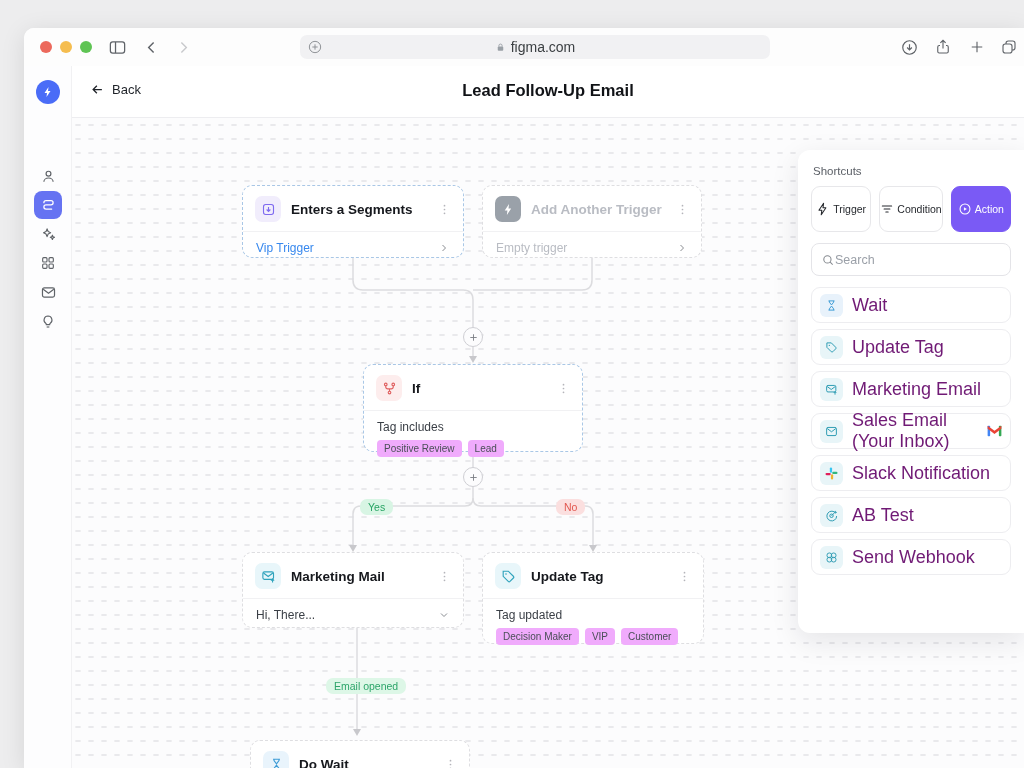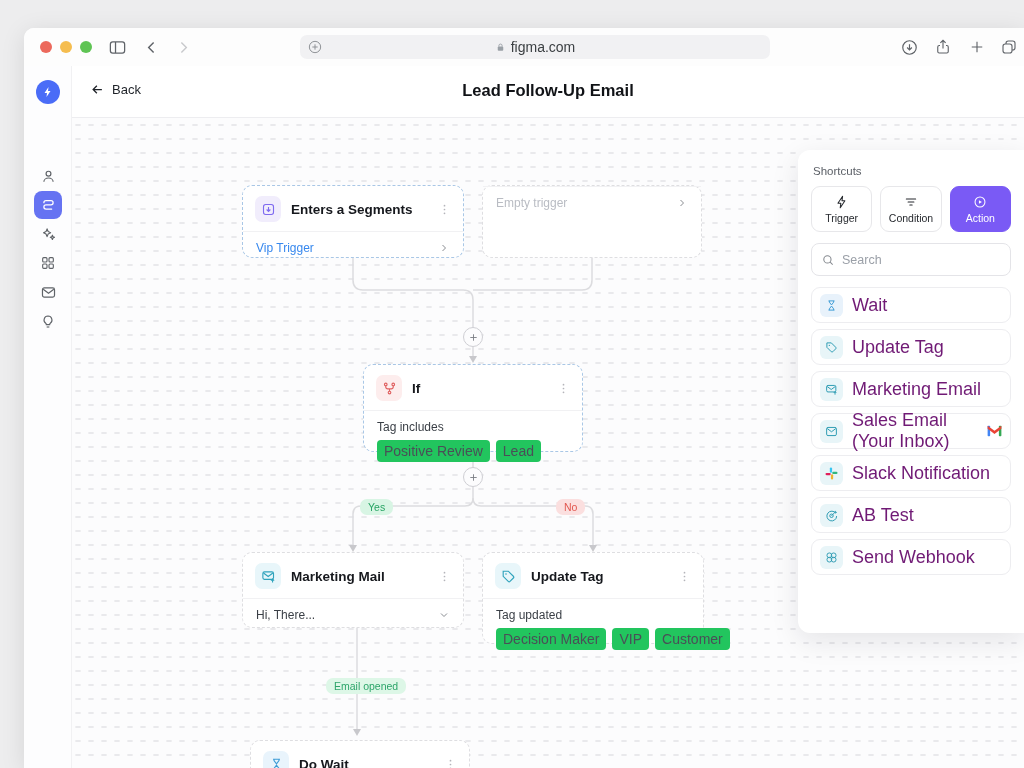--- a/index.html
+++ b/index.html
@@ -49,40 +49,40 @@
   .node-head { display:flex; align-items:center; gap:10px; padding:10px 12px 9px; }
   .nicon { width:26px; height:26px; border-radius:7px; display:flex; align-items:center; justify-content:center; flex:none; }
   .ntitle { flex:1; font-size:13.5px; font-weight:700; color:#16181d; }
   .ghost-t { color:#b9bcc3 !important; }
   .kebab { color:#b4b4ba; display:flex; }
   .ndiv { height:1px; background:#f1f1f3; }
   .node-body { padding:9px 13px 10px; font-size:12px; color:#3a3f46; display:flex; align-items:center; }
   .node-body .grow { flex:1; }
   .link-blue { color:#3788ee; }
   .chips { display:flex; gap:6px; margin-top:6px; }
-  .chip { background:#22c55e; color:#4a4f57; font-size:14px; padding:3px 7px; border-radius:4px; white-space:nowrap; }
+  .chip { background:#f0abfc; color:#4a4f57; font-size:10px; padding:3px 7px; border-radius:4px; white-space:nowrap; }
   .cond-body { display:block; }
 
   .plus-btn { position:absolute; width:20px; height:20px; border-radius:50%; background:#fcfcfd; border:1.2px solid #cfcfd4;
               color:#7c7f85; display:flex; align-items:center; justify-content:center; }
   .edge-pill { position:absolute; font-size:10.5px; padding:2px 8px; border-radius:7px; }
   .pill-yes { background:#d8f5e4; color:#27a463; }
   .pill-no { background:#fbdfdf; color:#e2574f; }
   .pill-email { background:#ddf7e7; color:#2da56a; }
 
   
   .panel { position:absolute; left:774px; top:122px; width:226px; height:483px; background:#fff;
            border-radius:12px 0 0 12px; box-shadow:0 8px 28px rgba(20,24,40,.10); padding:13px 13px 0; }
   .panel-title { font-size:11.5px; color:#5c6067; margin:2px 0 9px 2px; }
   .sc-row { display:flex; gap:8px; }
   .sc-btn { flex:1; height:46px; border:1px solid #e7e7ea; border-radius:9px; background:#fff;
-            display:flex; flex-direction:column; align-items:center; justify-content:center; gap:3px;
+            display:flex; flex-direction:row; align-items:center; justify-content:center; gap:3px;
             font-size:10.5px; color:#26292e; }
   .sc-btn.active { background:#7a5af5; border-color:#7a5af5; color:#fff; }
-  .searchbox { margin:11px 0; height:33px; border:1px solid #e4e4e8; border-radius:8px; display:flex; align-items:center; gap:7px; padding:0 9px; }
+  .searchbox { margin:11px 0; height:33px; border:1px solid #e4e4e8; border-radius:8px; display:flex; align-items:center; padding:0 9px; }
   .searchbox input { border:none; outline:none; flex:1; font-size:12.5px; color:#333; font-family:"Liberation Sans",sans-serif; background:transparent; }
   .searchbox input::placeholder { color:#9ba0a8; }
   .act-item { height:36px; border:1px solid #ededf0; border-radius:9px; background:#fff; display:flex; align-items:center;
               gap:9px; padding:0 8px; margin-bottom:6px; }
   .act-ico { width:23px; height:23px; border-radius:6px; background:#e8f5f8; display:flex; align-items:center; justify-content:center; flex:none; }
   .act-ico.blue { background:#e8f2fb; }
   .act-lbl { font-size:18px; color:#701a75; flex:1; }
   svg { display:block; }
 </style>
 </head>
@@ -251,20 +251,35 @@
           <span class="grow link-blue">Vip Trigger</span>
           <span>
             <svg width="12" height="12" viewBox="0 0 24 24" fill="none" stroke="#8a8d92" stroke-width="2">
                 <path d="M9 6l6 6-6 6"></path>
               </svg>
           </span>
         </div>
       </div>
 
       <div class="node dash-gray" style="left:410px;top:67px;width:220px;height:73px">
+        <div class="node-head">
+          <span class="nicon" style="background:#9aa1a9">
+            <svg width="13" height="13" viewBox="0 0 24 24" fill="#fff">
+                <path d="M13 2L5 14h5l-1 8 8-12h-5l1-8z"></path>
+              </svg>
+          </span>
+          <span class="ntitle ghost-t">Add Another Trigger</span>
+          <span class="kebab">
+            <svg width="13" height="13" viewBox="0 0 24 24" fill="currentColor">
+                <circle cx="12" cy="5" r="1.6"></circle>
+                <circle cx="12" cy="12" r="1.6"></circle>
+                <circle cx="12" cy="19" r="1.6"></circle>
+              </svg>
+          </span>
+        </div>
         <div class="ndiv"></div>
         <div class="node-body">
           <span class="grow ghost-t">Empty trigger</span>
           <span>
             <svg width="12" height="12" viewBox="0 0 24 24" fill="none" stroke="#8a8d92" stroke-width="2">
                 <path d="M9 6l6 6-6 6"></path>
               </svg>
           </span>
         </div>
       </div>

